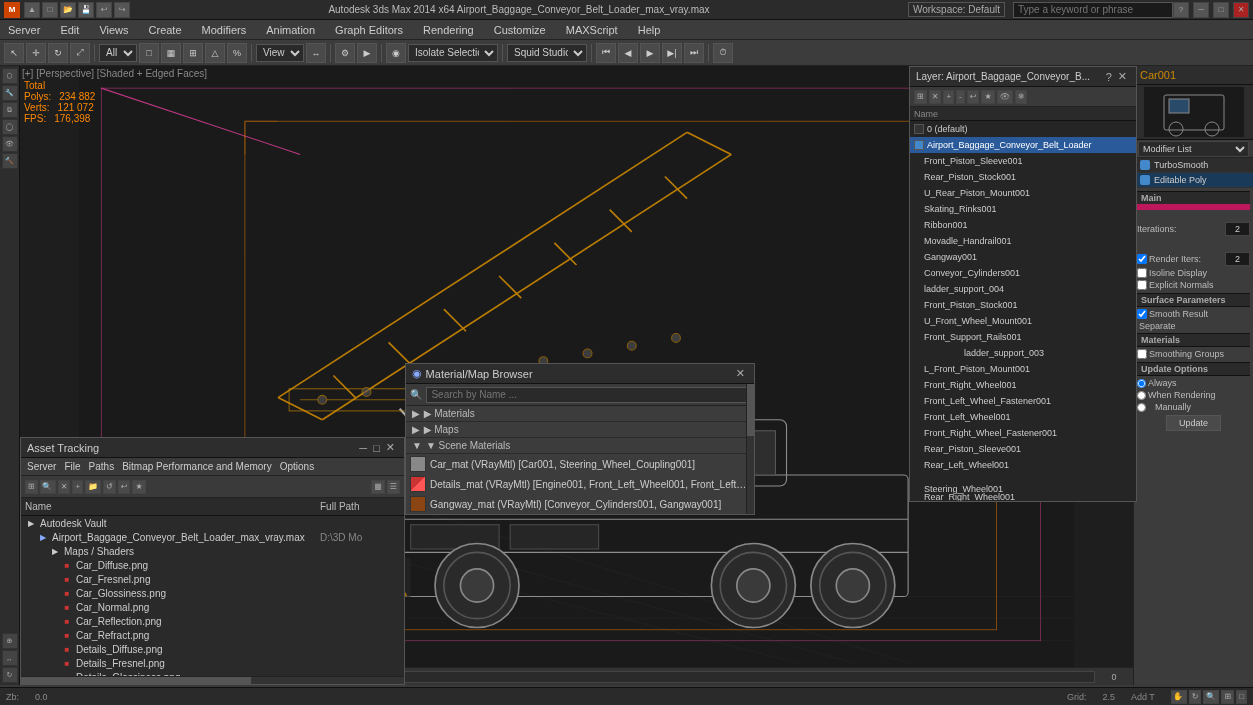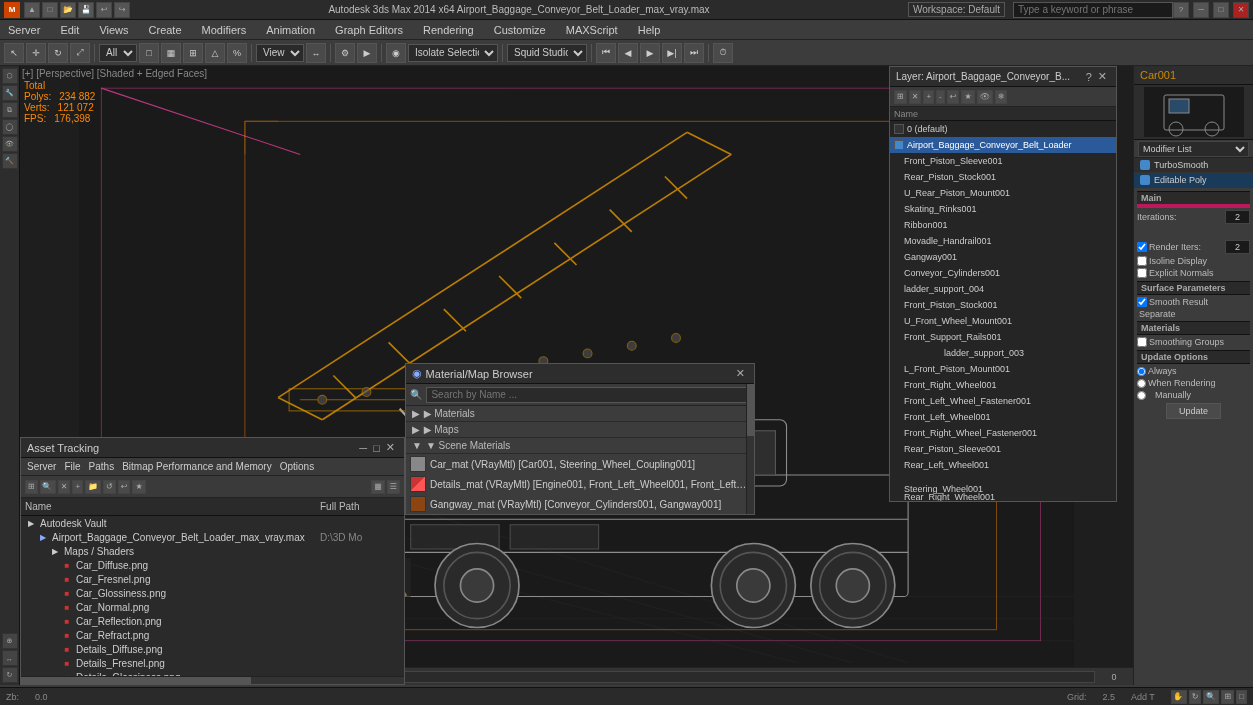--- a/index.html
+++ b/index.html
@@ -385,21 +385,21 @@
         <div style="width:10px;height:10px;background:#4488cc;border-radius:2px;"></div>
         <span style="color:#ccc;font-size:9px;">TurboSmooth</span>
       </div>
       <div class="modifier-item selected" style="padding:2px 6px;display:flex;align-items:center;gap:4px;background:#1a3a5a;border-bottom:1px solid #333;">
         <div style="width:10px;height:10px;background:#4488cc;border-radius:2px;"></div>
         <span style="color:#ccc;font-size:9px;">Editable Poly</span>
       </div>
     </div>
 
     <div style="background:#3c3c3c;padding:3px;font-size:9px;overflow-y:auto;flex:1;">
-      <div class="section-header" style="background:#2a2a2a;padding:1px 4px;color:#aaa;font-size:9px;border-bottom:4px solid #be185d;margin-bottom:2px;">Main</div>
+      <div class="section-header" style="background:#2a2a2a;padding:1px 4px;color:#aaa;font-size:9px;border-bottom:6px solid #be185d;margin-bottom:12px;">Main</div>
 
       <div class="param-row">
         <span style="color:#bbb;font-size:9px;flex:1;">Iterations:</span>
         <input class="param-input" value="2" style="width: 25px;">
       </div>
       <div class="param-row" style="display:flex;align-items:center;gap:2px;margin-bottom:2px;">
         <input type="checkbox" style="width: 10px; height: 10px;" checked="">
         <span style="color:#bbb;font-size:9px;flex:1;">Render Iters:</span>
         <input class="param-input" value="2" style="width: 25px;">
       </div>
@@ -437,21 +437,21 @@
       <div style="display:flex;align-items:center;gap:9px;margin-bottom:3px;">
         <input type="radio" name="update-opt" style="width: 9px; height: 9px;">
         <span style="color:#bbb;font-size:9px;">Manually</span>
       </div>
       <div style="display:flex;justify-content:center;margin-top:2px;">
         <button style="background:#4a4a4a;border:1px solid #555;color:#ccc;font-size:9px;padding:2px 12px;cursor:pointer;">Update</button>
       </div>
     </div>
   </div>
 
-  <div id="layer-panel" style="position:absolute;top:0;right:136px;width:228px;background:#3c3c3c;border:1px solid #555;z-index:20;">
+  <div id="layer-panel" style="position:absolute;top:0;right:116px;width:228px;background:#3c3c3c;border:1px solid #555;z-index:20;">
     <div id="layer-titlebar">
       <span style="color:#ccc;font-size:10px;flex:1;">Layer: Airport_Baggage_Conveyor_B...</span>
       <button class="panel-btn">?</button>
       <button class="panel-btn">✕</button>
     </div>
     <div id="layer-toolbar" style="background:#3a3a3a;height:20px;display:flex;align-items:center;gap:2px;padding:0 4px;border-bottom:1px solid #222;">
       <button class="small-btn">⊞</button>
       <button class="small-btn">✕</button>
       <button class="small-btn">+</button>
       <button class="small-btn">-</button>

